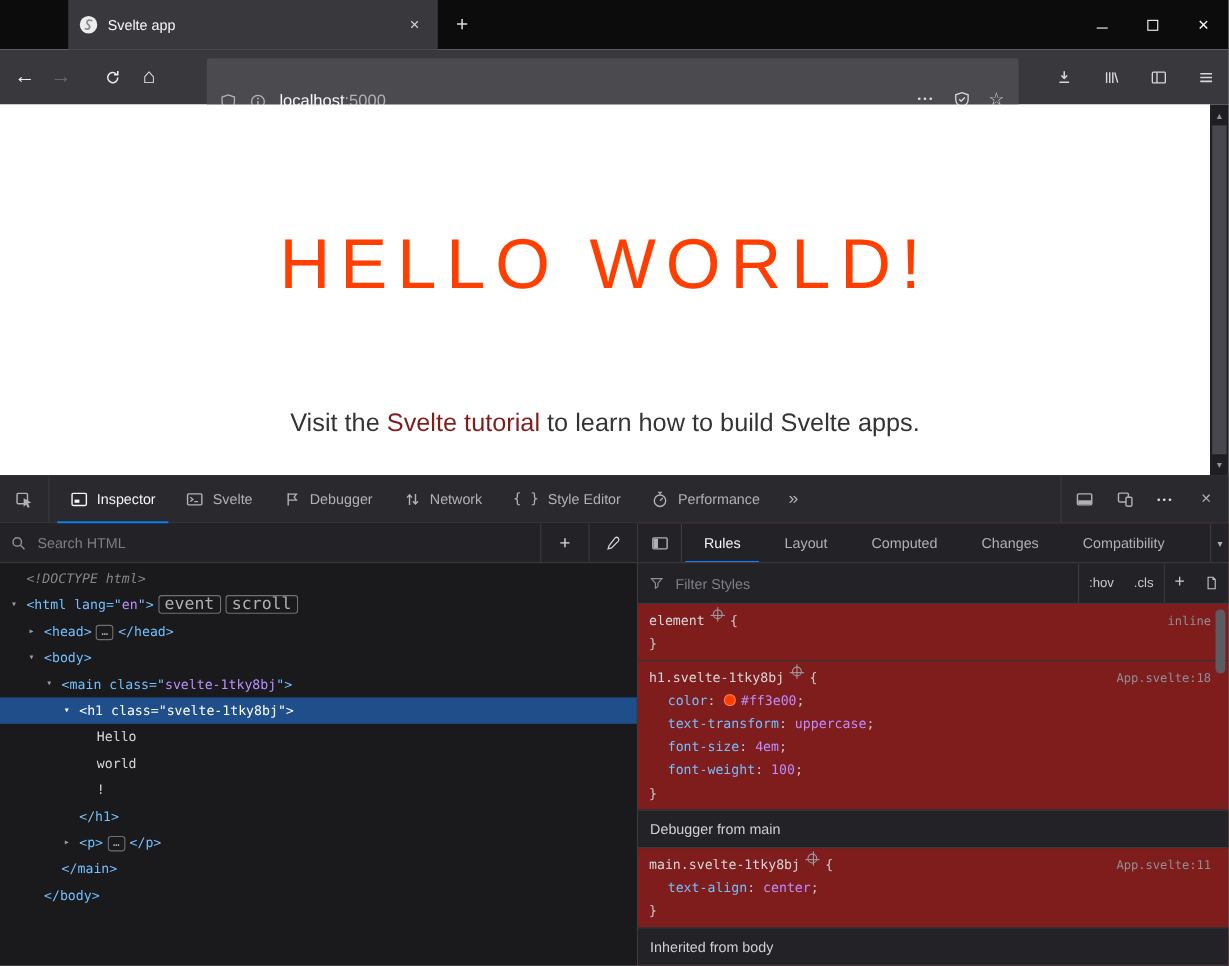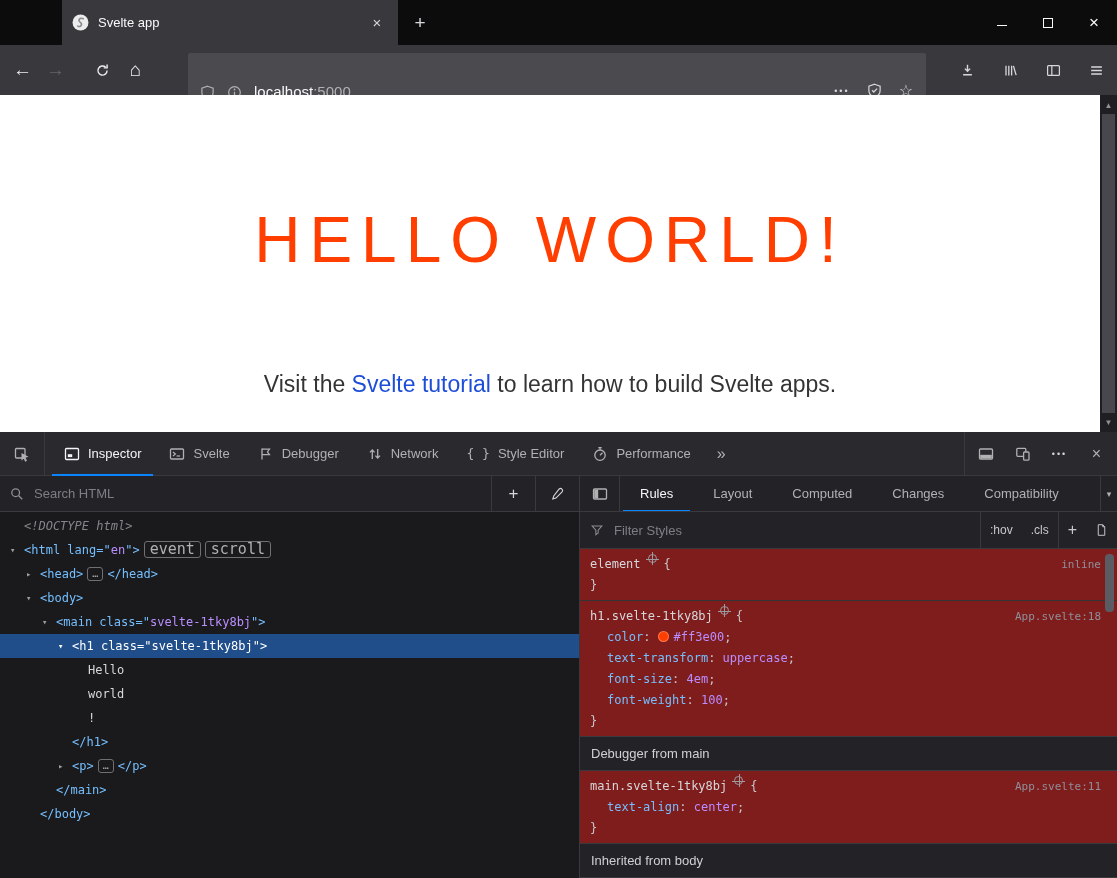--- a/index.html
+++ b/index.html
@@ -38,21 +38,21 @@
   .dots{font-size:9px;letter-spacing:2px;color:#d7d7db}
   .star{font-size:16px;color:#d7d7db}
   #nav-right{position:absolute;right:5px;top:9px;display:flex;gap:11px}
   .nbtn2{width:32px;height:32px;display:flex;align-items:center;justify-content:center;color:#d7d7db;font-size:17px}
 
   
   #page{position:absolute;top:95px;left:0;width:1100px;height:337px;background:#fff;overflow:hidden}
   #page h1{position:absolute;top:110px;left:0;right:0;margin:0;text-align:center;
     font-size:64px;line-height:1.1;font-weight:100;letter-spacing:9px;color:#ff3e00}
   #page p{position:absolute;top:276px;left:0;right:0;margin:0;text-align:center;font-size:23px;color:#343434}
-  #page a{color:#1d4ed8;text-decoration:none}
+  #page a{color:#7f1d1d;text-decoration:none}
 
   
   #pagescroll{position:absolute;top:95px;right:0;width:17px;height:337px;background:#1f1f23}
   #pagescroll .sarrow{position:absolute;left:0;width:17px;height:16px;display:flex;align-items:center;
     justify-content:center;font-size:8px;color:#909095}
   #pagescroll .up{top:2px}
   #pagescroll .down{bottom:2px}
   #pagescroll .thumb{position:absolute;left:2px;right:2px;top:19px;bottom:19px;background:#47474d}
 
   

